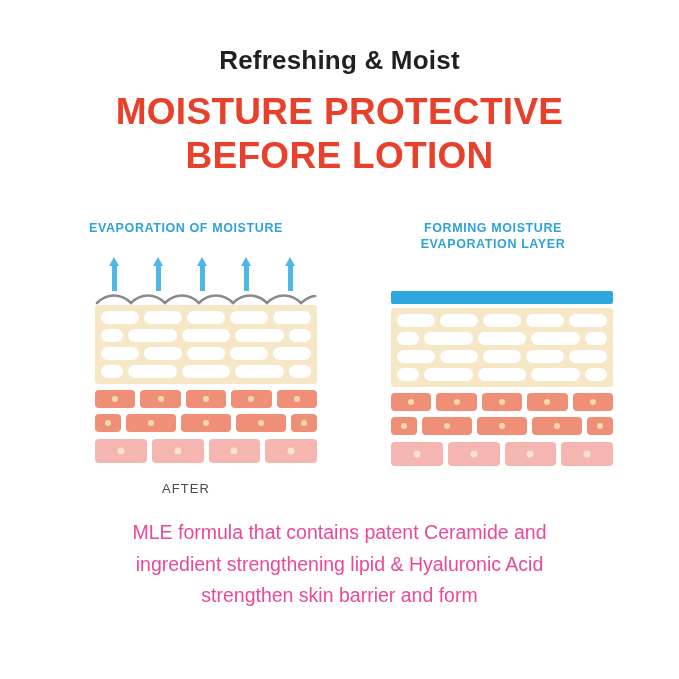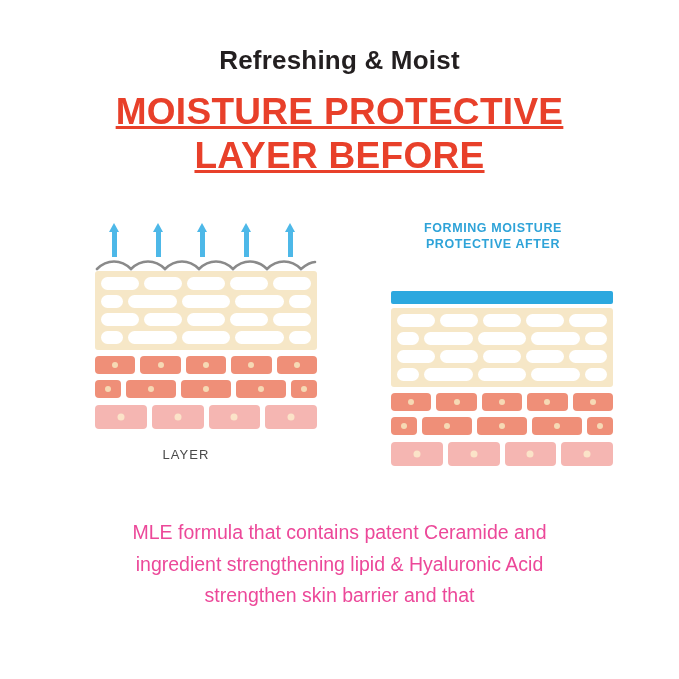--- a/index.html
+++ b/index.html
@@ -38,21 +38,20 @@
   .title {
     margin-top: 14px;
     font-size: 37px;
     font-weight: bold;
     color: #e8402a;
     line-height: 1.18;
     letter-spacing: 0.3px;
   }
   .title .line {
     display: block;
-    text-decoration: underline;
   }
 
   
   .diagram {
     position: relative;
     margin-top: 44px;
     height: 250px;
   }
   .panel {
     position: absolute;
@@ -199,27 +198,28 @@
 </style>
 </head>
 <body>
 
 <div class="page">
 
   <div class="headings">
     <div class="eyebrow">Refreshing &amp; Moist</div>
     <div class="title">
       <span class="line">MOISTURE PROTECTIVE</span>
-      <span class="line">LAYER BEFORE</span>
+      <span class="line">BEFORE LOTION</span>
     </div>
   </div>
 
   <div class="diagram">
 
     <div class="panel left">
+      <div class="panel-caption">EVAPORATION OF MOISTURE</div>
 
       <div class="skin">
 
         <div class="arrow-row">
           <div class="arrow" style="left:14px;">
               <span class="head"></span>
               <span class="shaft"></span>
             </div>
           <div class="arrow" style="left:58px;">
               <span class="head"></span>
@@ -320,27 +320,27 @@
             </span>
           <span class="cell pink">
               <span class="nucleus"></span>
             </span>
           <span class="cell pink">
               <span class="nucleus"></span>
             </span>
         </div>
       </div>
 
-      <div class="panel-label">LAYER</div>
+      <div class="panel-label">AFTER</div>
     </div>
 
     <div class="panel right">
       <div class="panel-caption">
         <span>FORMING MOISTURE</span><br>
-        <span>PROTECTIVE AFTER</span>
+        <span>EVAPORATION LAYER</span>
       </div>
 
       <div class="skin">
 
         <div class="spacer-top"></div>
 
         <div class="protective-layer"></div>
 
         <div class="epidermis">
           <div class="brick-row">
@@ -423,16 +423,16 @@
             </span>
         </div>
       </div>
 
     </div>
   </div>
 
   <div class="body-copy">
     <span class="line">MLE formula that contains patent Ceramide and</span>
     <span class="line">ingredient strengthening lipid &amp; Hyaluronic Acid</span>
-    <span class="line">strengthen skin barrier and that</span>
+    <span class="line">strengthen skin barrier and form</span>
   </div>
 
 </div>
 
 </body></html>

